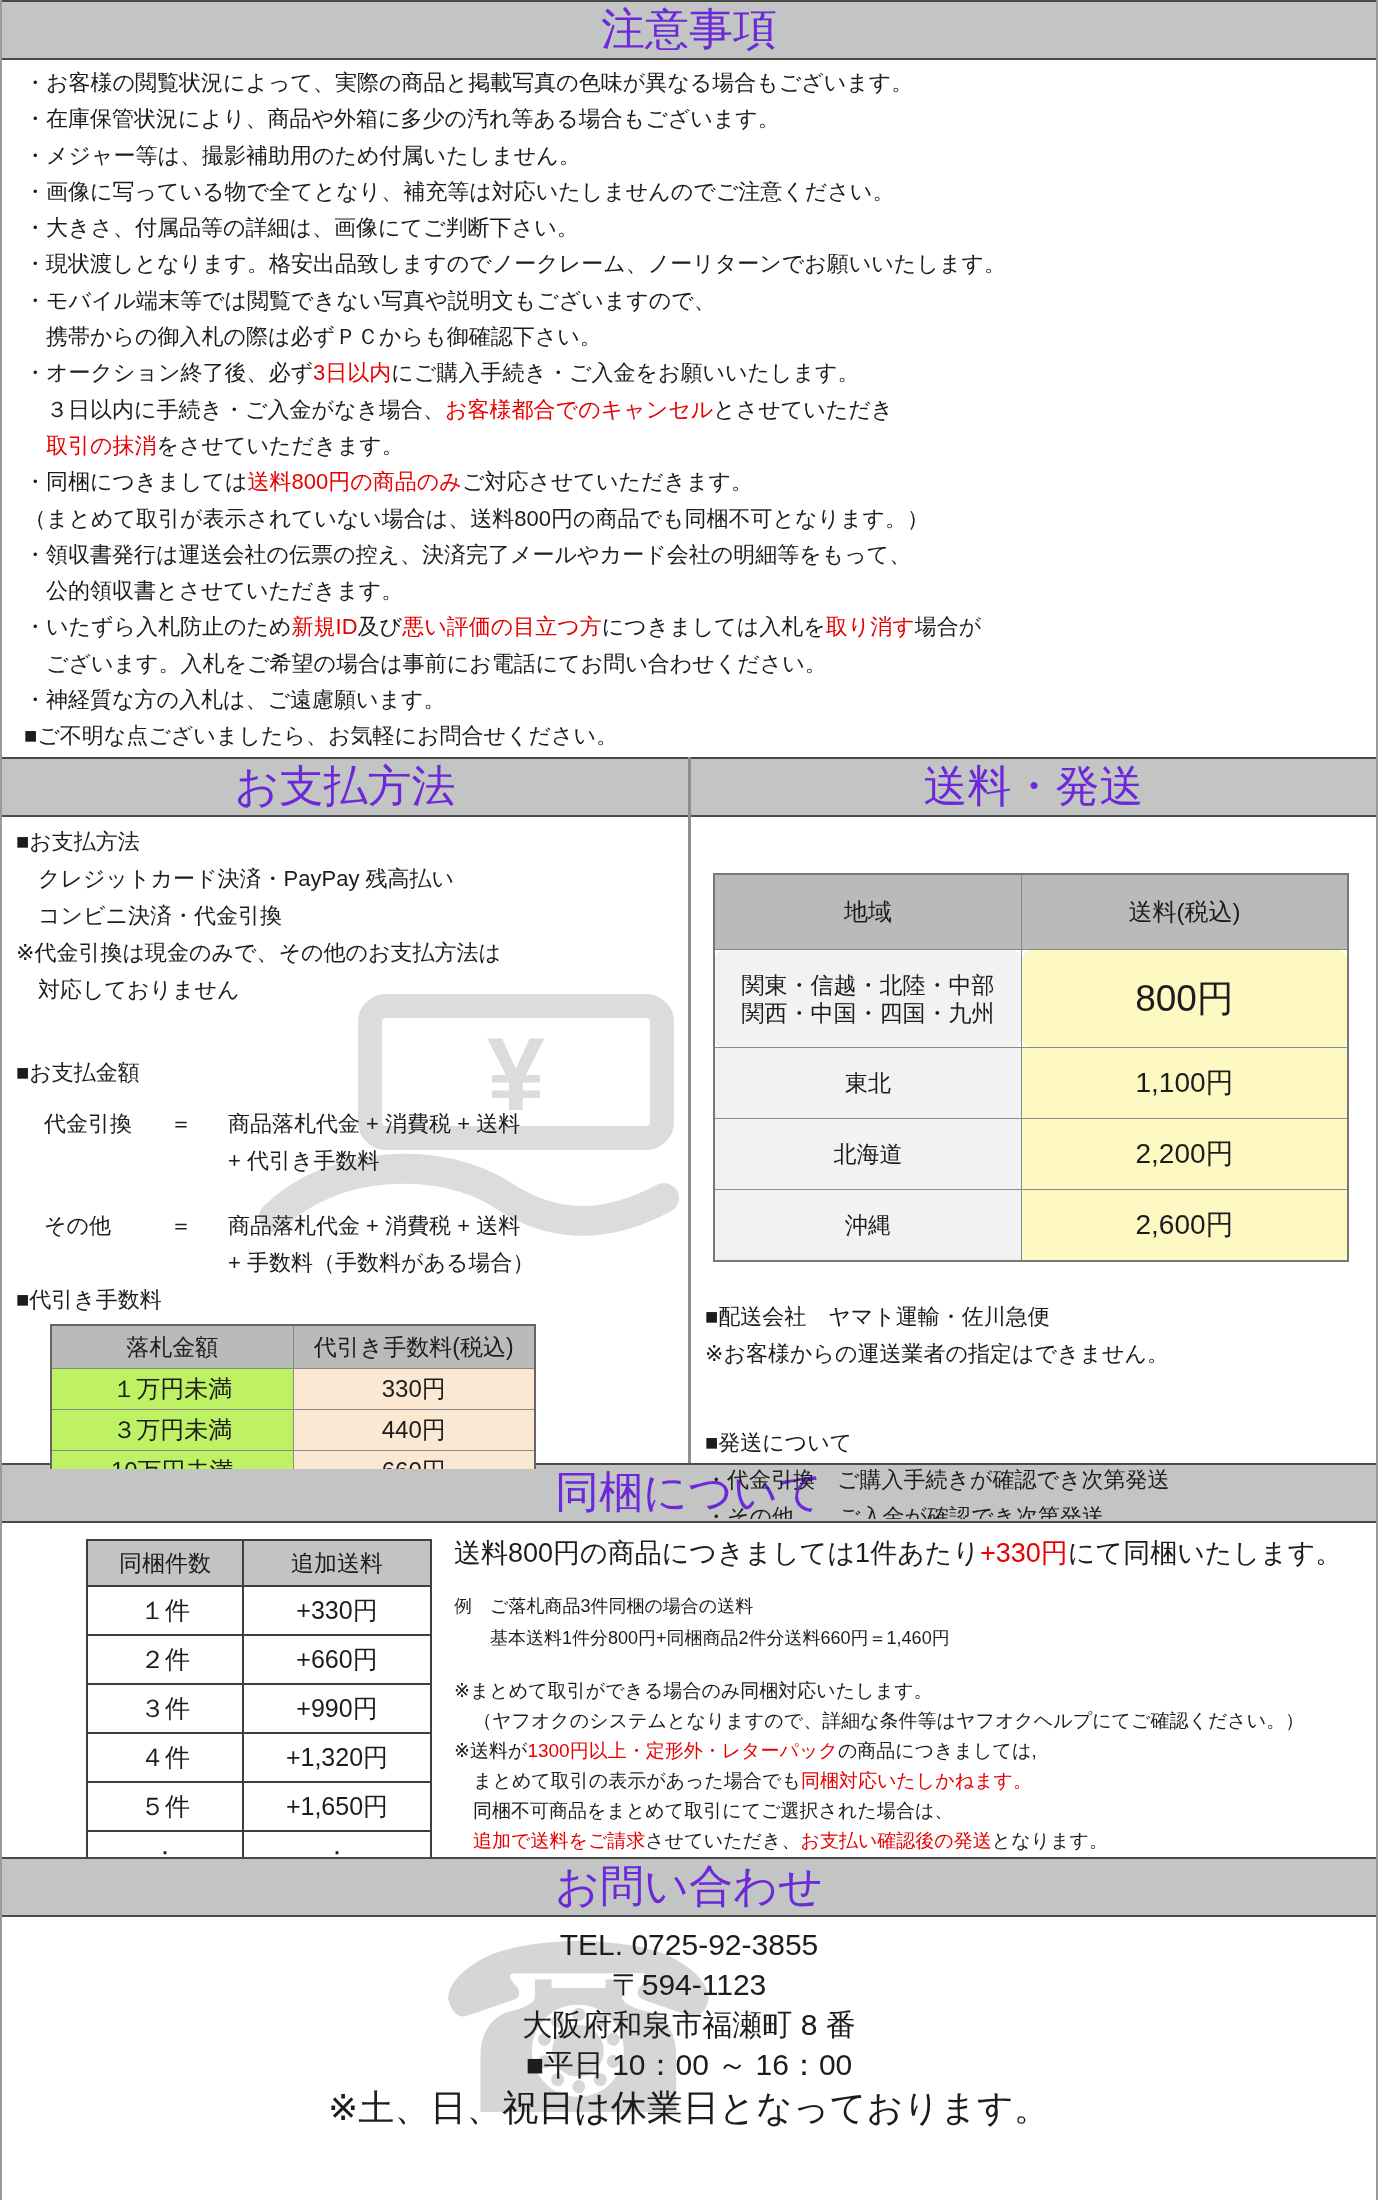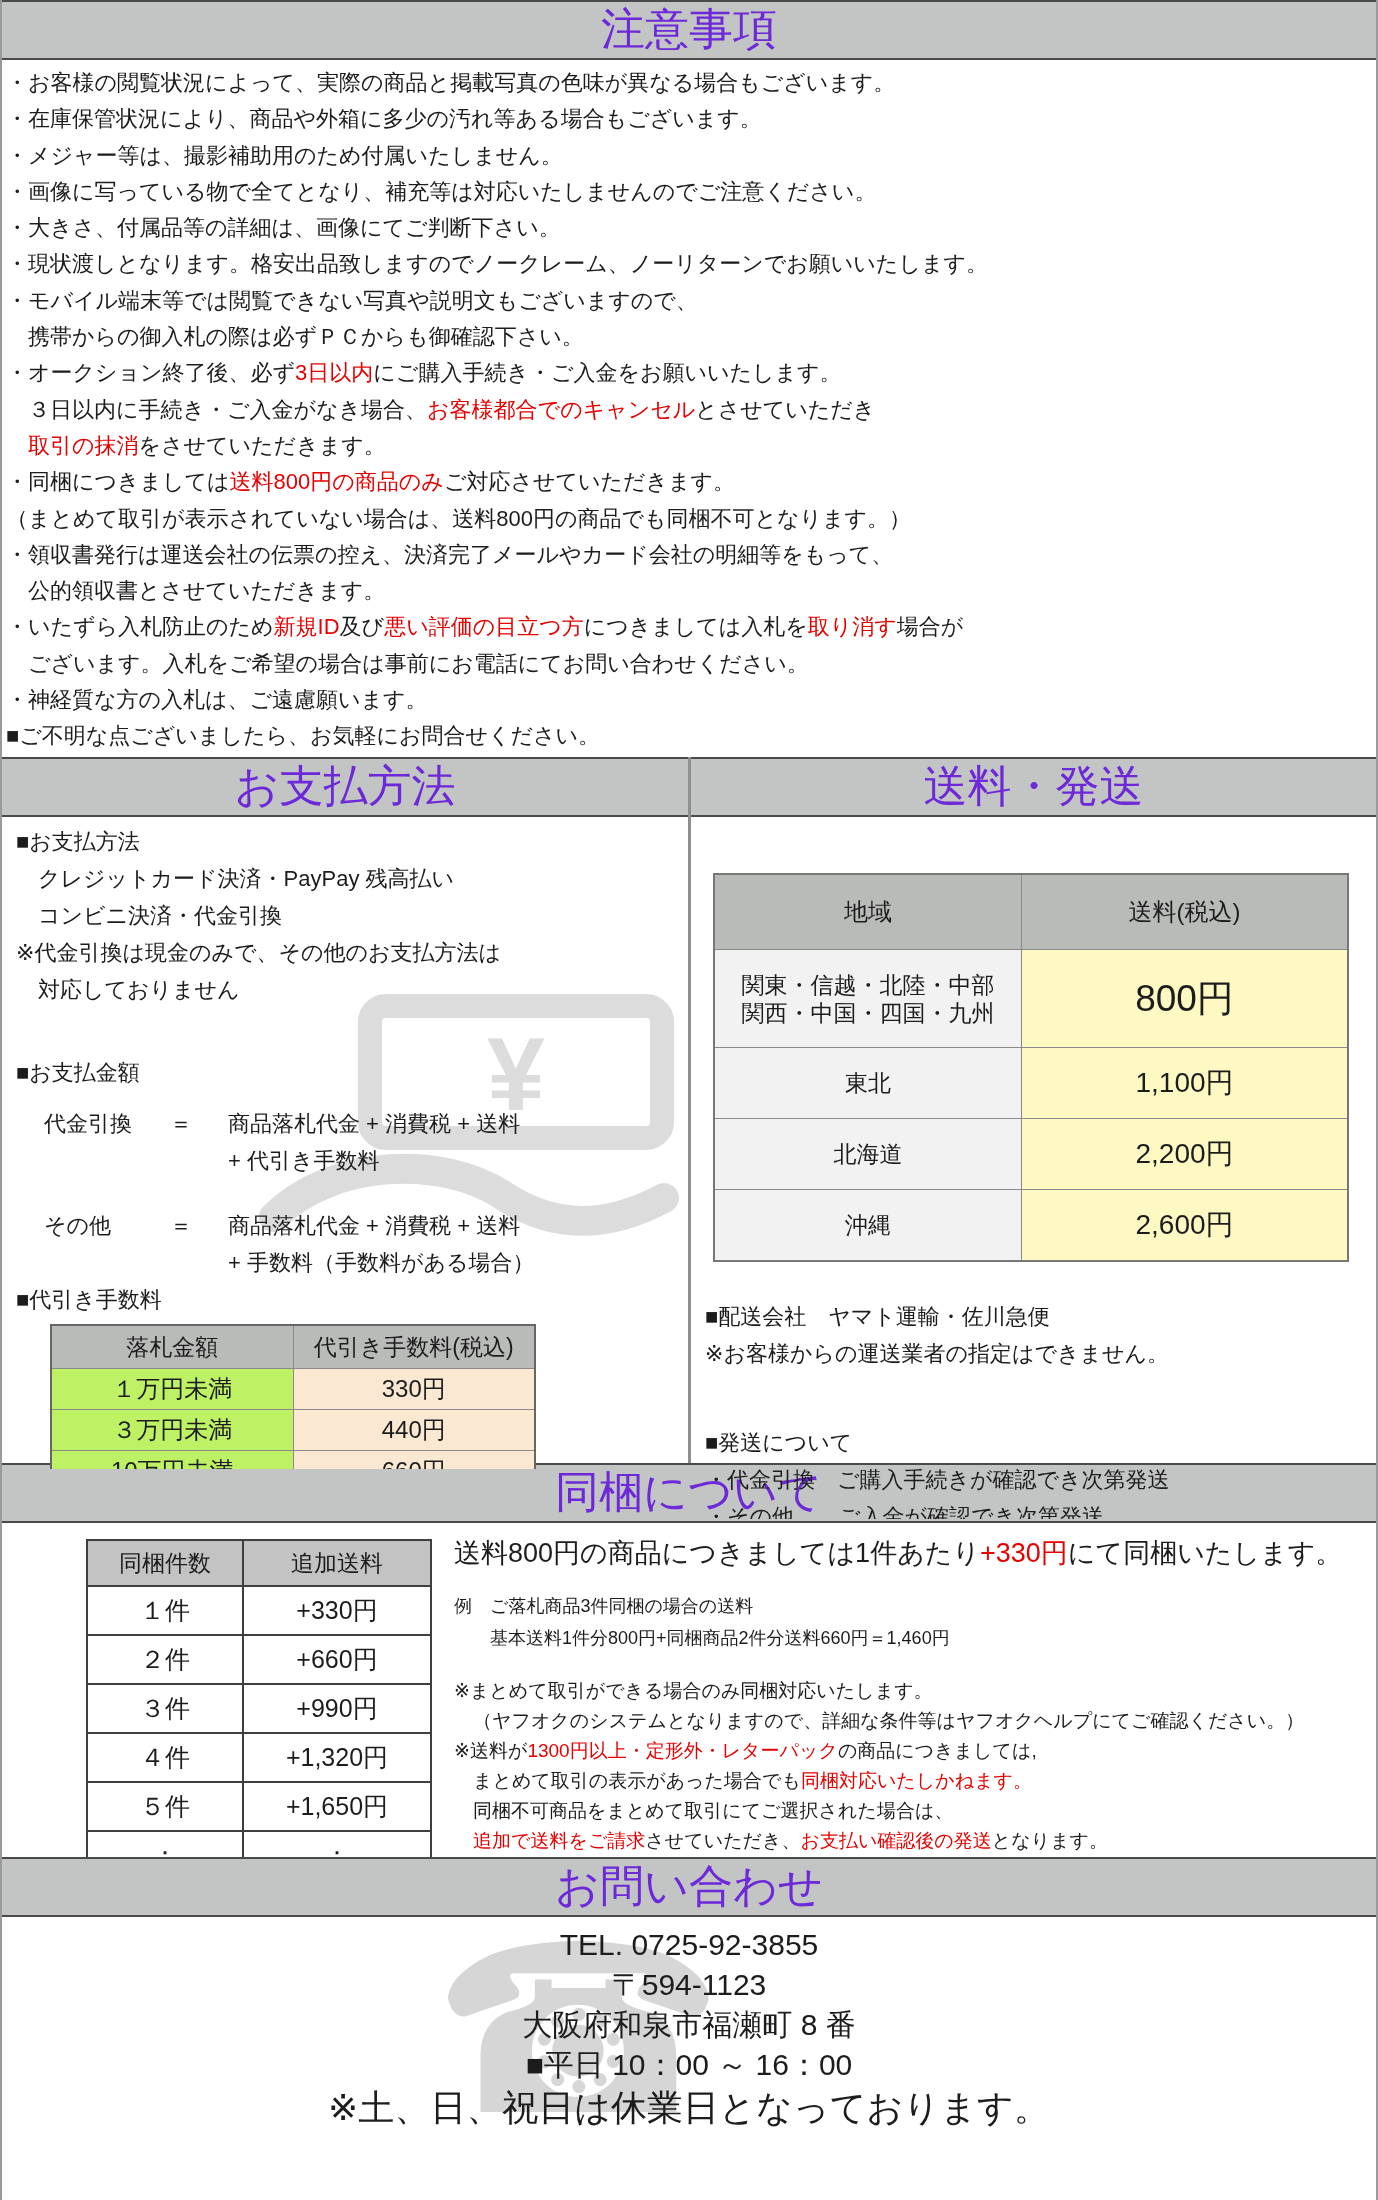--- a/index.html
+++ b/index.html
@@ -4,21 +4,21 @@
 <style>
   html,body{margin:0;padding:0;background:#ffffff;}
   .page{width:1378px;height:2200px;box-sizing:border-box;background:#fff;color:#1c1c1c;
     font-family:"Liberation Sans","DejaVu Sans",sans-serif;
     border-left:2px solid #9a9a9a;border-right:2px solid #9a9a9a;position:relative;overflow:hidden;}
   .bar{height:60px;box-sizing:border-box;border-top:2px solid #4a4a4a;border-bottom:2px solid #4a4a4a;
     background:#c2c5c3;text-align:center;font-size:44px;line-height:54px;color:#6d28d9;}
   .red{color:#e60000;}
   .z{position:relative;z-index:1;}
   
-  .notes{height:697px;box-sizing:border-box;padding:5px 8px 0 4px;overflow:hidden;}
+  .notes{height:697px;box-sizing:border-box;padding:5px 8px 0 22px;overflow:hidden;}
   .notes .line{font-size:22px;line-height:36.3px;white-space:pre;}
   
   .cols{display:flex;height:706px;}
   .col-left{flex:0 0 689px;box-sizing:border-box;border-right:3px solid #8f8f8f;position:relative;}
   .col-right{flex:1;position:relative;}
   .content{position:relative;height:646px;overflow:hidden;}
   .pay-content{padding:6px 0 0 14px;font-size:22px;}
   .p-lines .line{line-height:37px;white-space:pre;}
   .gap{height:46px;}
   .p-head{line-height:37px;}
@@ -35,21 +35,21 @@
   .cod-table td:first-child{width:197px;background:#bef264;}
   .cod-table td:last-child{background:#fbe8d3;}
   .ship-content{padding:56px 0 0 0;font-size:22px;}
   .ship-table table{margin-left:22px;width:636px;table-layout:fixed;border:2px solid #777;}
   .ship-table th{height:72px;background:#b9bbb9;font-size:24px;border:1px solid #8a8a8a;}
   .ship-table th:first-child{width:304px;}
   .ship-table td{text-align:center;border:1px solid #8a8a8a;}
   .ship-table td:first-child{background:#f2f2f2;font-size:23px;}
   .ship-table td:last-child{background:#fef9c3;font-size:28px;}
   .ship-table td div{line-height:28px;}
-  .ship-table tbody tr:nth-child(1) td{height:95px;}
+  .ship-table tbody tr:nth-child(1) td{height:95px;border-radius:11px;}
   .ship-table tbody tr:nth-child(n+2) td{height:68px;}
   .ship-table tbody tr:nth-child(1) td:last-child{font-size:37px;}
   .ship-lines{margin:36px 0 0 14px;}
   .ship-lines .line{line-height:37px;white-space:pre;}
   .ship-lines .line.gaptop{margin-top:52px;}
   
   .bundle{position:relative;height:334px;overflow:hidden;}
   .bundle-table{position:absolute;left:84px;top:16px;}
   .bundle-table table{width:346px;table-layout:fixed;border:2px solid #0f172a;}
   .bundle-table th{height:42px;background:#c3c3c3;font-size:23px;border:2px solid #3f3f3f;}

